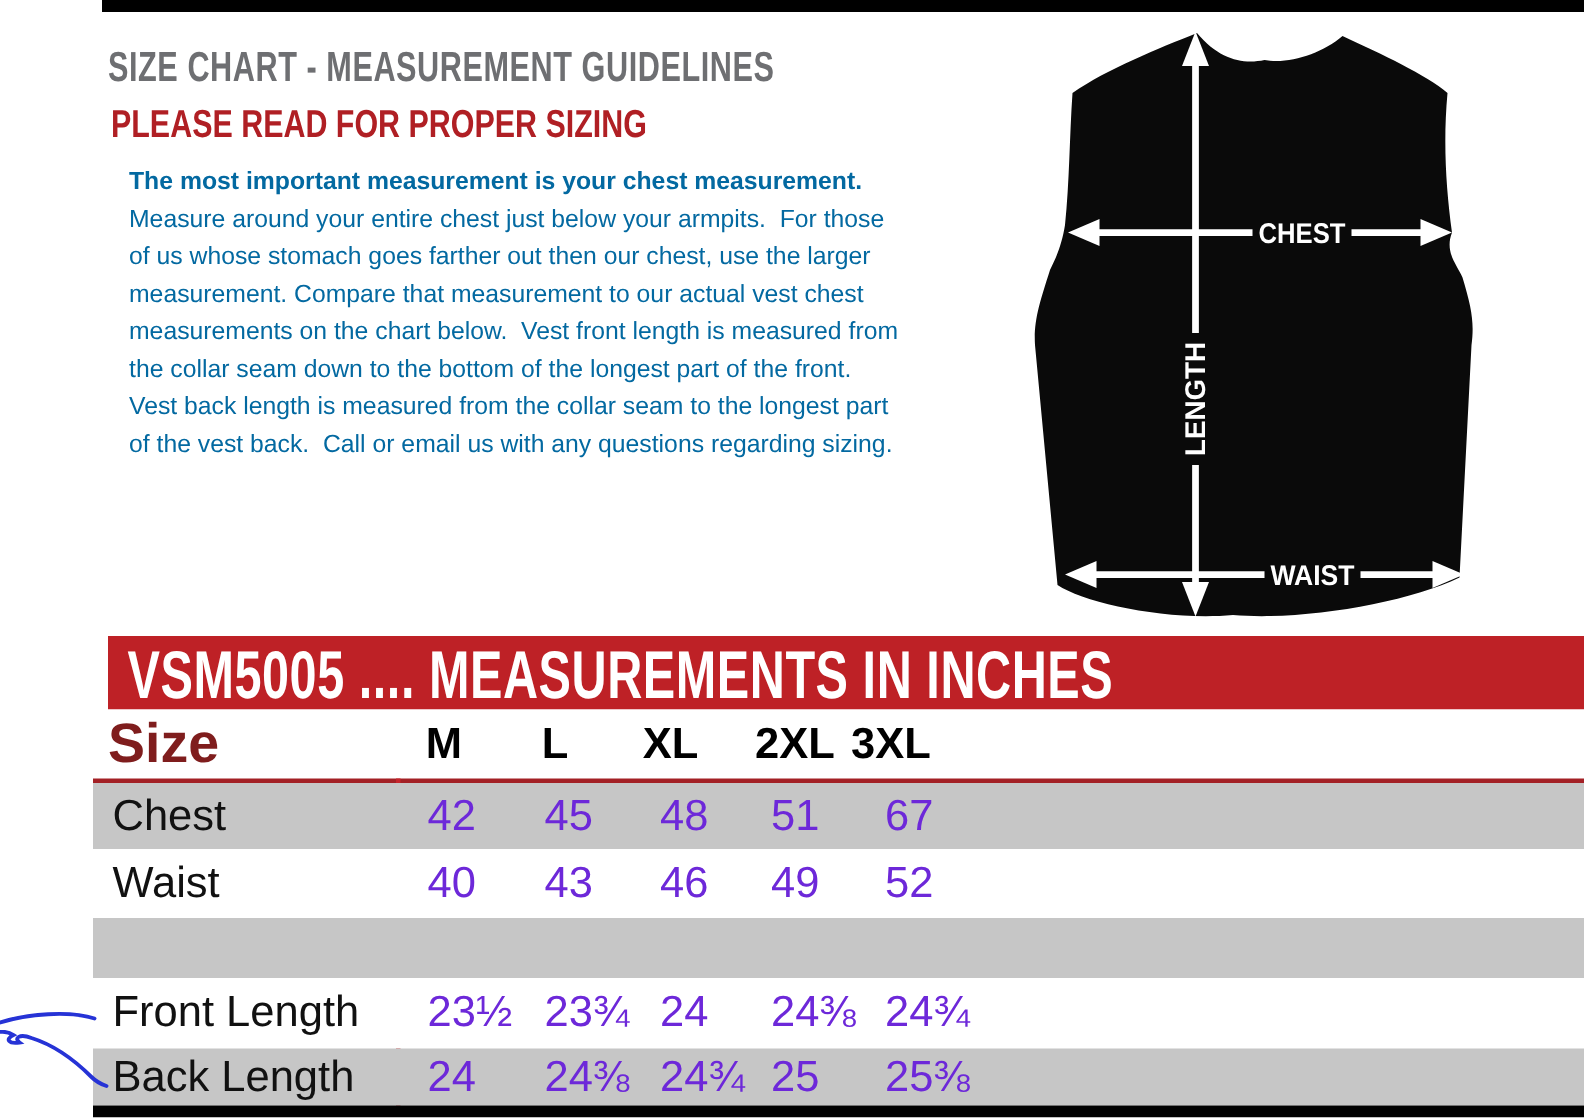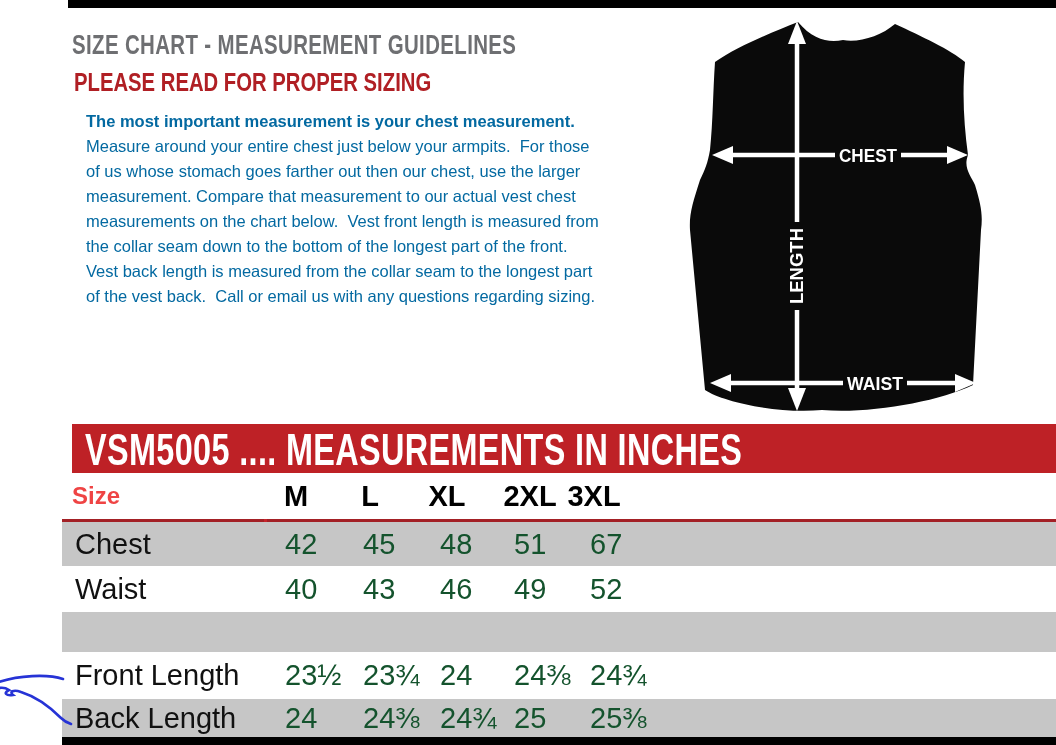--- a/index.html
+++ b/index.html
@@ -33,32 +33,32 @@
 
   
   #banner{left:62px;top:424px;width:994px;height:49px;background:#be2126;margin-left:10px;}
   #banner-text{position:absolute;left:13px;top:0;height:49px;line-height:51px;
     font-size:45px;font-weight:bold;color:#fff;white-space:nowrap;}
   #banner-text .cond{display:inline-block;transform:scaleX(.72);transform-origin:0 50%;letter-spacing:.5px;}
 
   
   .trow{position:absolute;left:62px;width:994px;color:#111;}
   #thead{top:473px;height:46px;line-height:46px;background:#fff;}
-  #size-title{position:absolute;left:10px;font-size:24px;font-weight:bold;color:#ef4444;}
+  #size-title{position:absolute;left:10px;font-size:37px;font-weight:bold;color:#7f1d1d;}
   .hcol{position:absolute;width:90px;text-align:center;font-size:29px;font-weight:bold;color:#000;}
   .h0{left:189px}.h1{left:263px}.h2{left:340px}.h3{left:423px}.h4{left:487px}
 
   #row-chest {top:522px;height:44px;line-height:44px;background:#c6c6c6;}
   #row-waist {top:566px;height:46px;line-height:46px;background:#ffffff;}
   #row-spacer{top:612px;height:40px;line-height:40px;background:#c6c6c6;}
   #row-front {top:652px;height:47px;line-height:47px;background:#ffffff;}
   #row-back  {top:699px;height:38px;line-height:38px;background:#c6c6c6;}
 
   .rlabel{position:absolute;left:13px;font-size:29px;color:#111;}
-  .cell{position:absolute;font-size:29px;color:#14532d;white-space:nowrap;}
+  .cell{position:absolute;font-size:29px;color:#6d28d9;white-space:nowrap;}
   .c0{left:223px}.c1{left:301px}.c2{left:378px}.c3{left:452px}.c4{left:528px}
 
   
   #header-rule{left:62px;top:519px;width:994px;height:3px;background:#a32025;}
   #column-rule{left:264px;top:519px;width:3px;height:218px;background:#c5242b;}
 
   
   #pen-note{left:0;top:665px;overflow:visible;}
 </style>
 </head>

